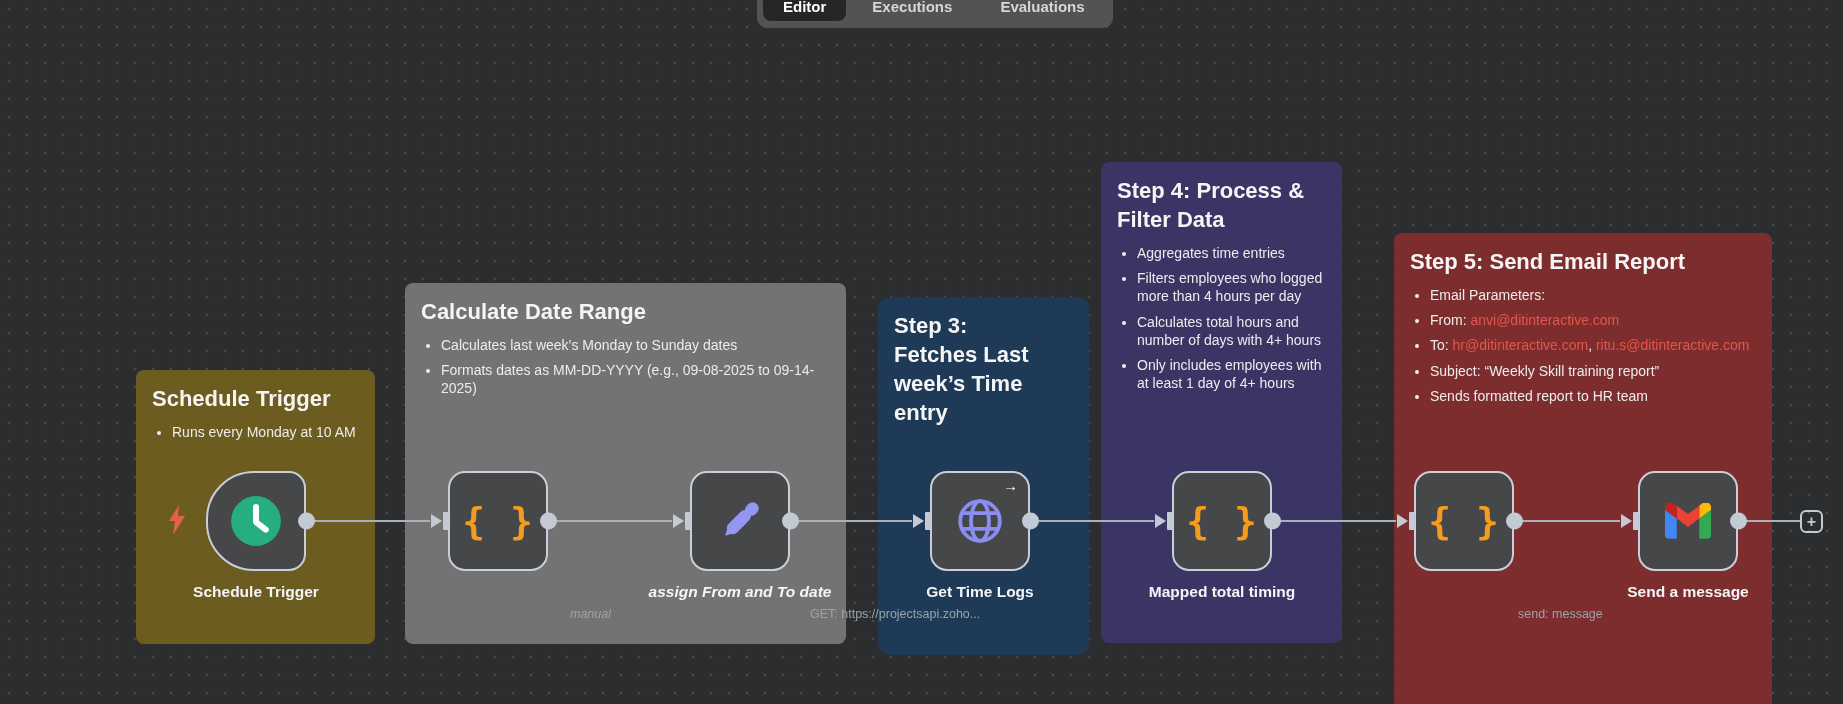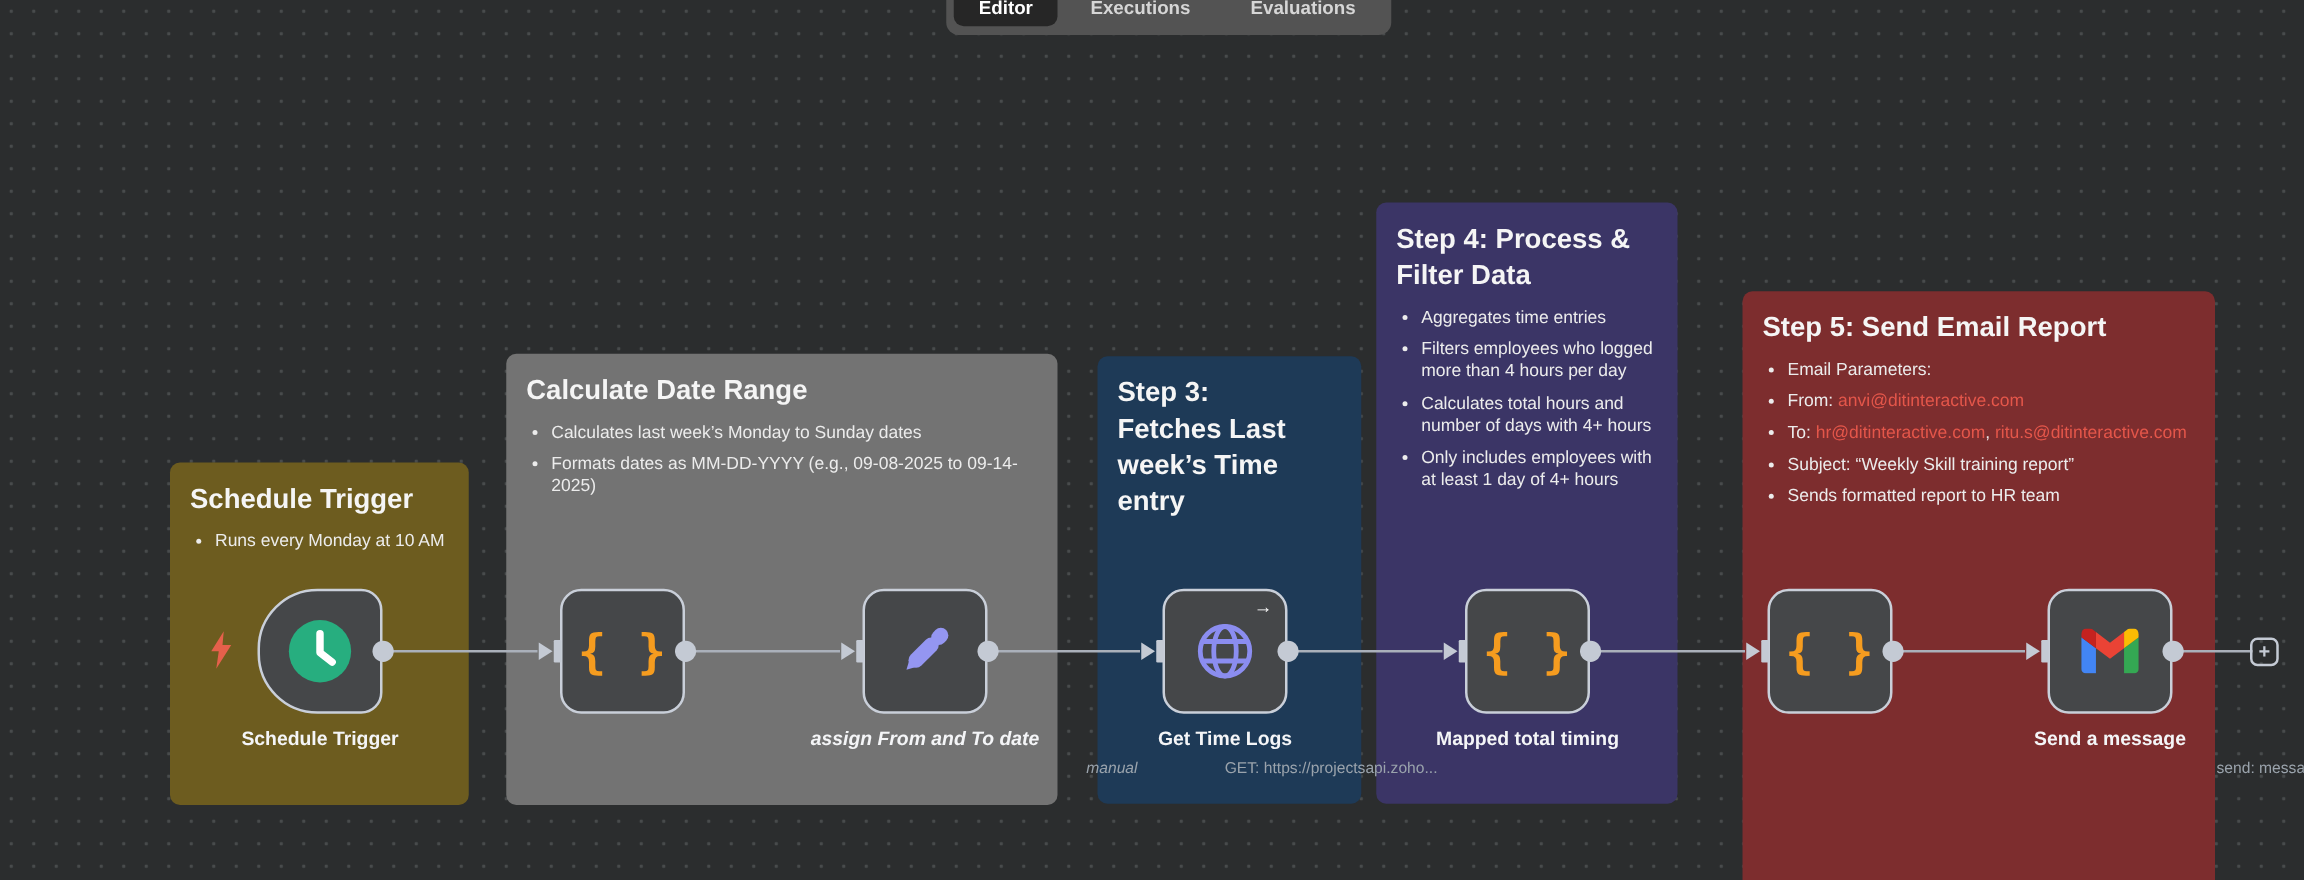--- a/index.html
+++ b/index.html
@@ -25,21 +25,21 @@
   .sticky { position:absolute; border-radius:8px; padding:12px 16px; }
   .sticky h2 {
     color:#f5f5f5; font-size:22px; font-weight:700; line-height:1.32;
     white-space:pre-line; margin:2px 0 10px 0;
   }
   .sticky ul { margin:0 0 0 6px; padding-left:14px; }
   .sticky li { color:#ececec; font-size:14px; line-height:1.3; margin-bottom:7px; }
   .sticky .link { color:#e4564a; }
   .sticky-schedule  { left:136px;  top:370px; width:239px; height:274px; background:#6d5c1f; }
   .sticky-daterange { left:405px;  top:283px; width:441px; height:361px; background:#737373; }
-  .sticky-step3     { left:878px;  top:285px; width:211px; height:358px; background:#1e3a57; }
+  .sticky-step3     { left:878px;  top:297px; width:211px; height:358px; background:#1e3a57;border-radius:12px; }
   .sticky-step4     { left:1101px; top:162px; width:241px; height:481px; background:#3b3566; }
   .sticky-step5     { left:1394px; top:233px; width:378px; height:526px; background:#7d2d2e; }
 
   
   .wire { position:absolute; top:520px; height:2px; background:#aab0ba; }
 
   
   .node { position:absolute; top:471px; width:100px; height:100px; }
   .nsq {
     width:100px; height:100px; background:#454749;
@@ -53,21 +53,21 @@
   }
   .in-conn { position:absolute; left:-17px; top:50%; transform:translateY(-50%); display:flex; align-items:center; }
   .in-conn .tri { width:0; height:0; border-left:11px solid #c4cad4; border-top:7px solid transparent; border-bottom:7px solid transparent; }
   .in-conn .bar { width:6px; height:18px; background:#c4cad4; border-radius:1px; margin-left:1px; }
   .nlabel {
     position:absolute; top:112px; left:50%; transform:translateX(-50%);
     width:320px; text-align:center; color:#f4f5f7; font-size:15.5px; font-weight:700;
   }
   .nsub {
     position:absolute; top:136px; left:50%; transform:translateX(-50%);
-    width:340px; text-align:right; color:#9aa3ac; font-size:12.5px;
+    width:340px; text-align:left; color:#9aa3ac; font-size:12.5px;
   }
   .braces { font-family:"DejaVu Sans Mono", monospace; font-size:38px; font-weight:700; color:#f59c1f; letter-spacing:1px; }
   .corner-arrow { position:absolute; top:4px; right:10px; color:#ffffff; font-size:15px; font-weight:700; }
 
   .bolt { position:absolute; left:167px; top:504px; }
 
   .plus-btn {
     position:absolute; left:1800px; top:510px; width:23px; height:23px;
     border:2px solid #c4cad4; border-radius:6px; color:#c4cad4;
     font-size:16px; font-weight:700; line-height:19px; text-align:center;

